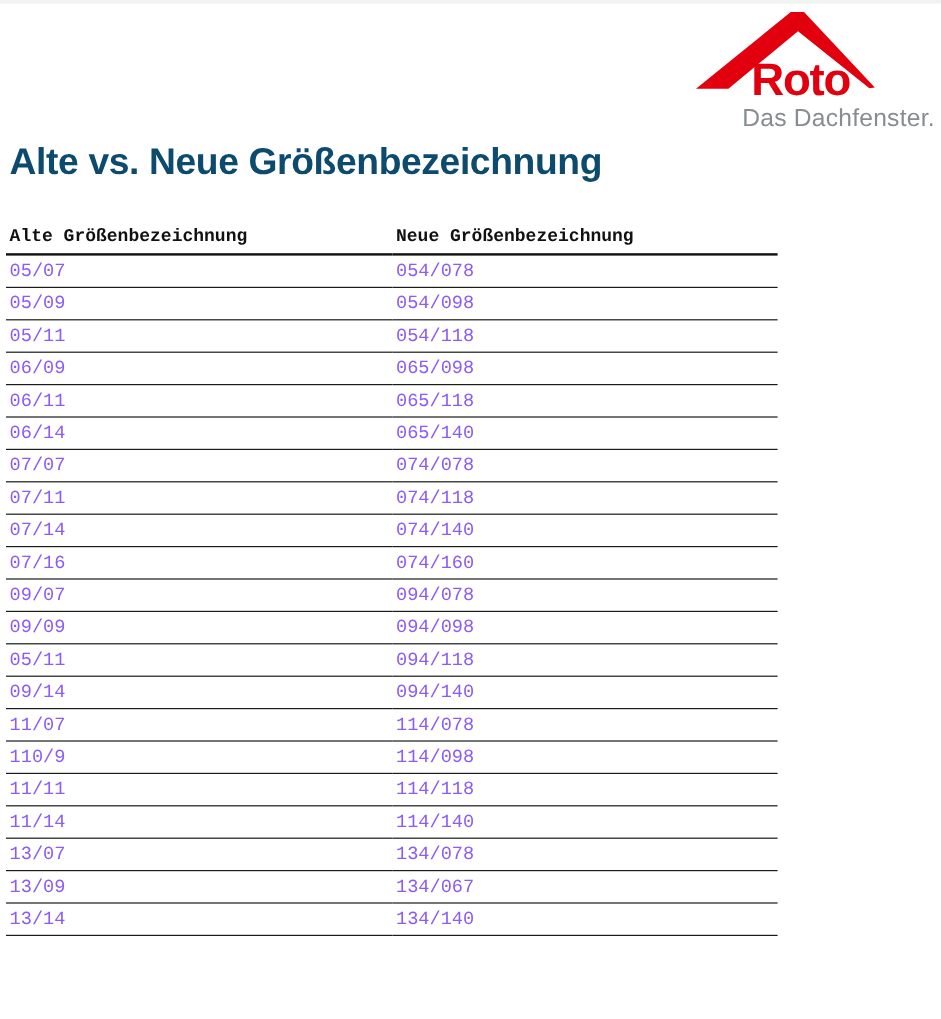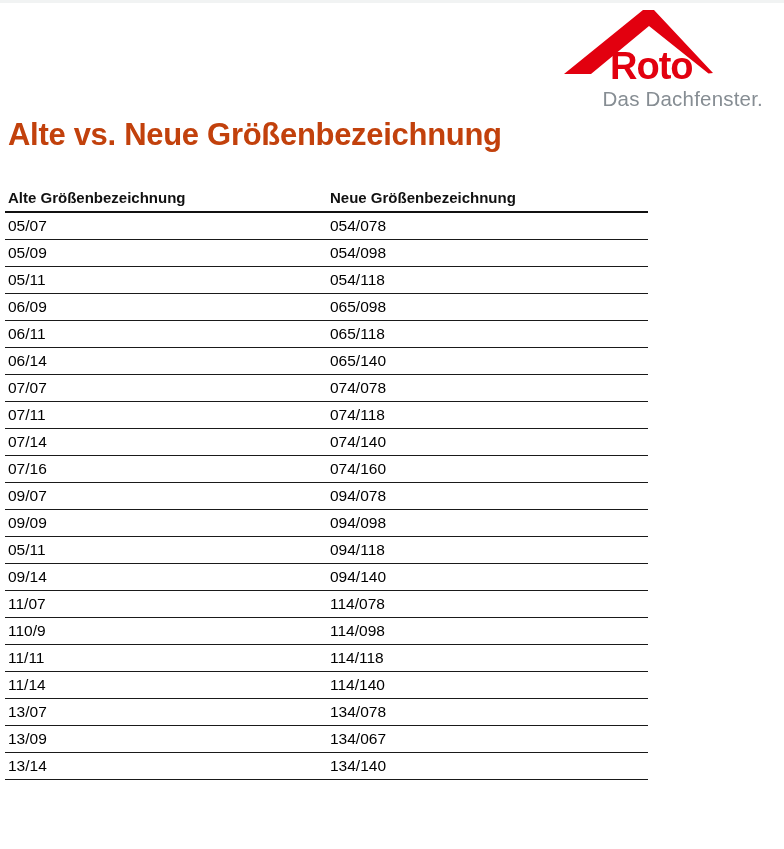--- a/index.html
+++ b/index.html
@@ -19,21 +19,21 @@
     position: absolute;
     top: 0; left: 0; right: 0;
     height: 3px;
     background: #f1f3f3;
   }
 
   
   .logo-block {
     position: absolute;
     top: 0;
-    right: 18px;
+    right: 2px;
     width: 220px;
     height: 112px;
   }
   .logo-svg {
     position: absolute;
     top: 0;
     left: 0;
     width: 220px;
     height: 85px;
   }
@@ -59,47 +59,48 @@
 
   
   .page-title {
     position: absolute;
     top: 118px;
     left: 8px;
     font-size: 31px;
     line-height: 34px;
     font-weight: bold;
     letter-spacing: -0.3px;
-    color: #c2410c;
+    color: #0c4a6e;
     white-space: nowrap;
   }
 
   
   .size-table {
     position: absolute;
     top: 186px;
     left: 5px;
     width: 643px;
     border-collapse: collapse;
     table-layout: fixed;
+    font-family: Liberation Mono, monospace;
   }
   .size-table col.c1 { width: 322px; }
   .size-table th {
     text-align: left;
     font-size: 15px;
     font-weight: bold;
     color: #111111;
     padding: 3px 0 5px 3px;
     border-bottom: 2px solid #111111;
     white-space: nowrap;
   }
   .size-table td {
     height: 27px;
     font-size: 15.5px;
-    color: #000000;
+    color: #8b5cf6;
     padding: 0 0 0 3px;
     border-bottom: 1.5px solid #1a1a1a;
     vertical-align: middle;
     white-space: nowrap;
   }
 </style>
 </head>
 <body>
 
 <div class="top-strip"></div>

